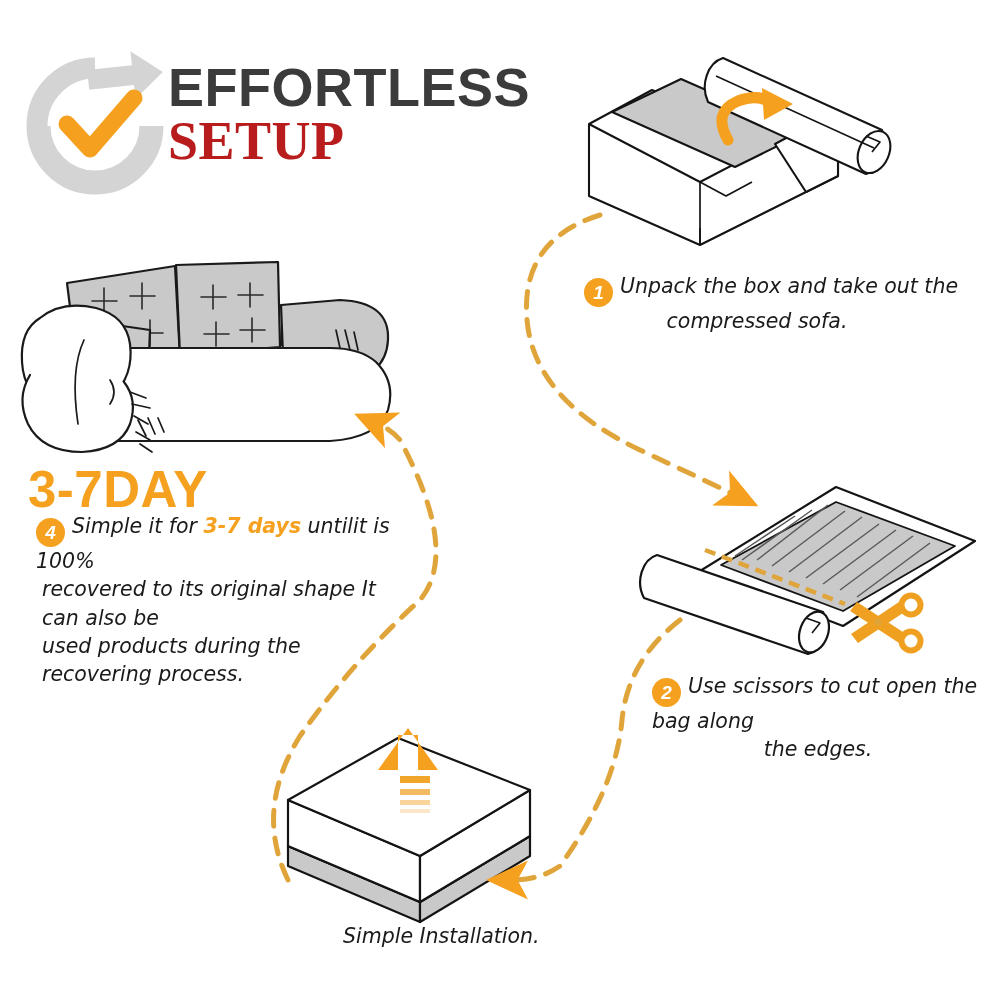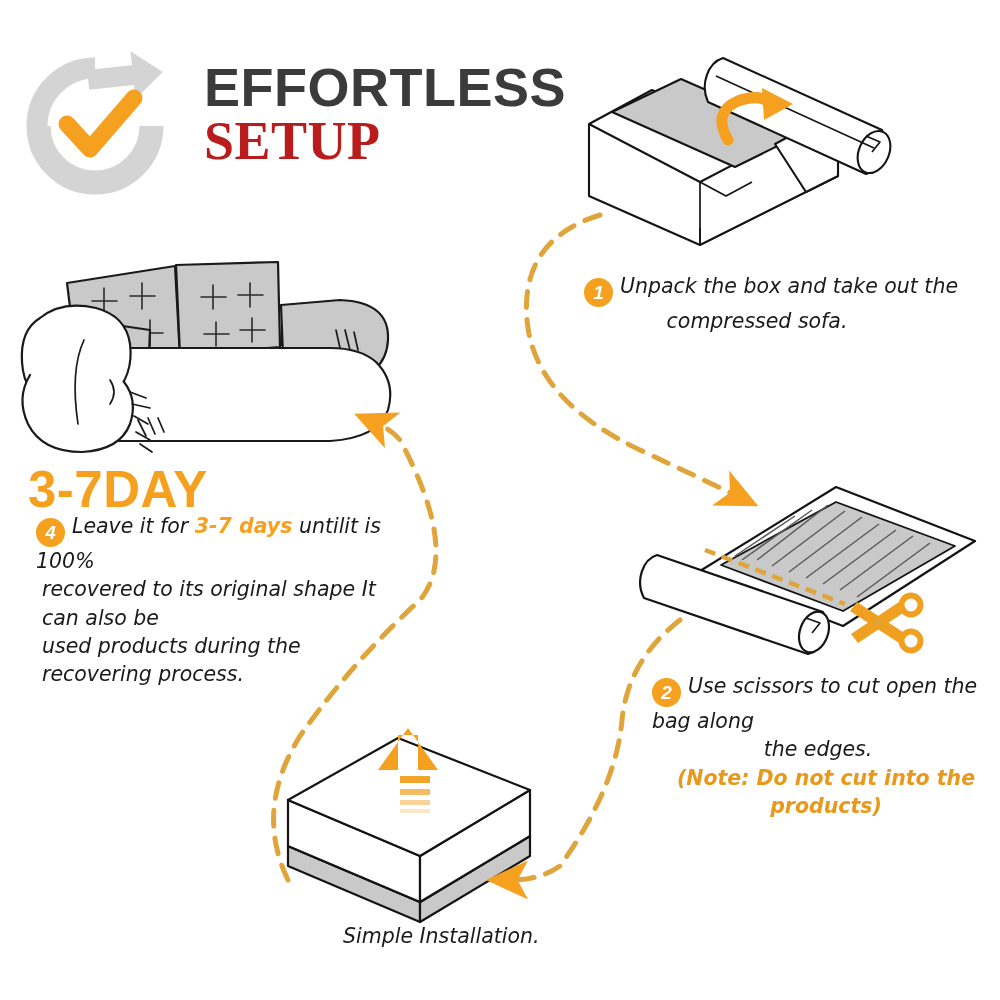--- a/index.html
+++ b/index.html
@@ -9,21 +9,20 @@
     font-family:"Liberation Sans", sans-serif;
     overflow:hidden;
   }
   #canvas{position:relative;width:1000px;height:1000px;}
   #art{position:absolute;left:0;top:0;width:1000px;height:1000px;}
 
   
   .header-text{
     position:absolute;left:168px;top:62px;
     line-height:0.96;
-    margin-left:36px;
   }
   .title-line1{
     font-size:54px;font-weight:bold;color:#3b3b3b;
     letter-spacing:0.5px;
   }
   .title-line2{
     font-size:54px;font-weight:bold;color:#b91c1c;
     letter-spacing:0.5px;margin-top:2px;font-family:Liberation Serif, serif;
   }
 
@@ -231,29 +230,28 @@
       <span class="badge">1</span><span>Unpack the box and take out the</span>
     </span>
     <span class="l2">compressed sofa.</span>
   </div>
 
   <div class="caption" id="cap2">
     <span class="l1">
       <span class="badge">2</span><span>Use scissors to cut open the bag along</span>
     </span>
     <span class="l2">the edges.</span>
-    <span class="l3 note">(Note: Do not cut into the products)</span>
   </div>
 
   <div class="caption" id="cap3">
     <span class="l2">Simple Installation.</span>
   </div>
 
   <div id="day-title">3-7DAY</div>
   <div class="caption" id="cap4">
     <span class="l1">
-      <span class="badge">4</span><span>Leave it for </span><span class="hl">3-7 days</span><span> untilit is 100%</span>
+      <span class="badge">4</span><span>Simple it for </span><span class="hl">3-7 days</span><span> untilit is 100%</span>
     </span>
     <span class="l2">recovered to its original shape It can also be</span>
     <span class="l3">used products during the recovering process.</span>
   </div>
 
 </div>
 
 </body></html>

